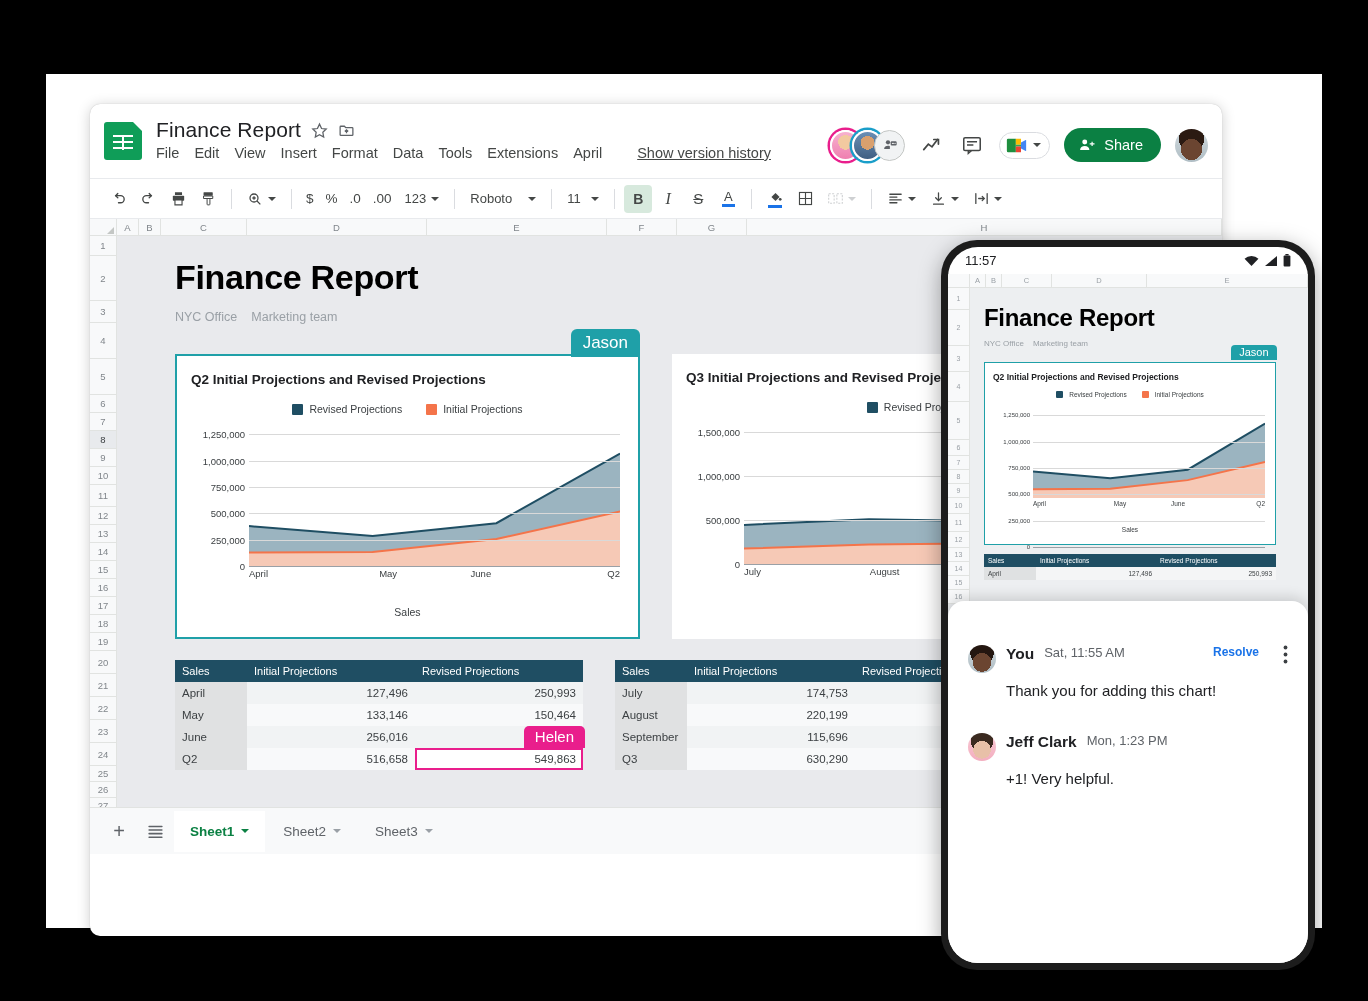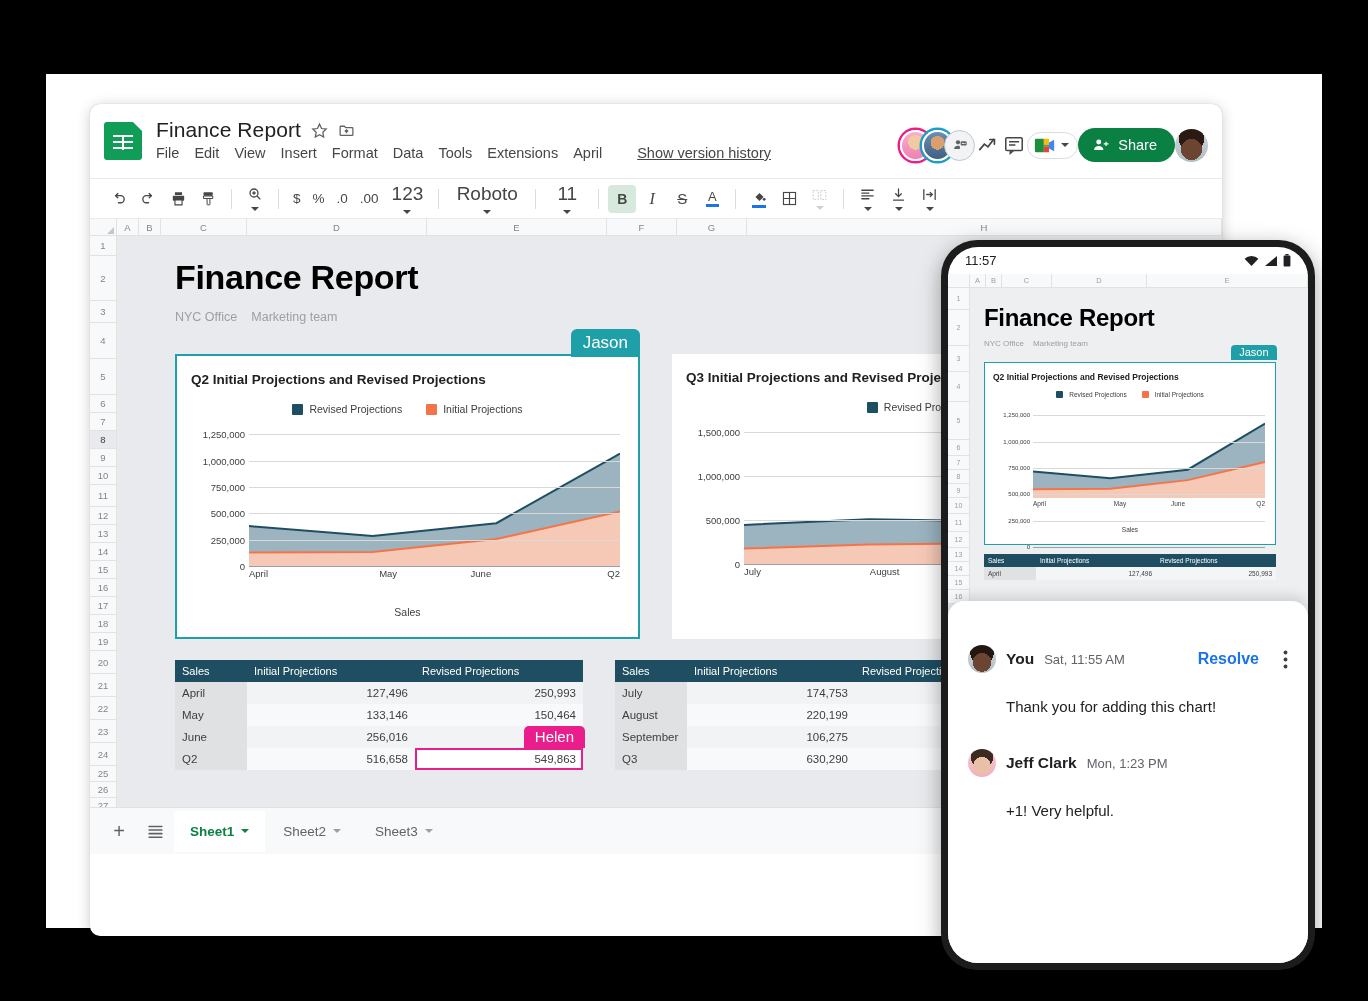--- a/index.html
+++ b/index.html
@@ -50,21 +50,21 @@
       linear-gradient(#fff,#fff) 9px 0/2px 100% no-repeat;
   }
   .title-block { flex:1 1 auto; min-width:0; }
   .doc-title-row { display:flex; align-items:center; gap:10px; }
   .doc-title { font-size:21px; color:#202124; letter-spacing:.1px; }
   .ico-btn { color:#5f6368; cursor:pointer; display:inline-flex; }
   .menu-row { display:flex; align-items:center; gap:15px; margin-top:3px; }
   .menu-item { font-size:14.5px; color:#444746; cursor:pointer; }
   .version-link { font-size:14.5px; color:#444746; text-decoration:underline; margin-left:20px; cursor:pointer; }
 
-  .header-right { display:flex; align-items:center; margin-left:auto; padding-top:10px; }
+  .header-right { display:flex; align-items:center; gap:14px; margin-left:auto; padding-top:10px; }
   .avatars { display:flex; align-items:center; }
   .av { width:31px; height:31px; border-radius:50%; border:2.5px solid #fff; margin-left:-9px; background-size:cover; position:relative; }
   .av:first-child{ margin-left:0; }
   .av-ring-pink { box-shadow:0 0 0 2.5px #e91e8c; }
   .av-ring-blue { box-shadow:0 0 0 2.5px #1a9ec9; }
   .av-more { background:#f1f3f4; border:1.5px solid #c4c7c5; box-shadow:none; display:flex; align-items:center; justify-content:center; }
   .hdr-icon { width:26px; height:26px; color:#444746; display:flex; align-items:center; justify-content:center; cursor:pointer; }
   .meet-chip { display:flex; align-items:center; gap:3px; border:1px solid #dadce0; border-radius:16px; padding:3px 8px 3px 6px; cursor:pointer; }
   .share-btn {
     display:flex; align-items:center; gap:8px;
@@ -77,21 +77,21 @@
   .toolbar {
     display:flex; align-items:center; gap:2px;
     padding:0 14px; height:40px;
     border-top:1px solid #e8eaed;
     color:#444746;
   }
   .tb { width:28px; height:28px; display:flex; align-items:center; justify-content:center; border-radius:4px; cursor:pointer; font-size:14px; }
   .tb.disabled { opacity:.38; }
   .tb-sep { width:1px; height:20px; background:#dadce0; margin:0 7px; }
   .tb-txt { font-size:13.5px; color:#444746; padding:0 5px; cursor:pointer; white-space:nowrap;}
-  .tb-combo { display:flex; align-items:center; gap:5px; padding:3px 6px; border-radius:4px; cursor:pointer; font-size:19px;flex-direction:column;}
+  .tb-combo { display:flex; align-items:center; gap:5px; padding:3px 6px; border-radius:4px; cursor:pointer; font-size:13px;}
   .caret { width:0; height:0; border-left:4px solid transparent; border-right:4px solid transparent; border-top:4px solid #444746; }
   .tb-b { font-weight:bold; background:#d7e9dd; }
 
   
   .formula-bar { display:flex; align-items:center; height:27px; border-top:1px solid #e8eaed; padding-left:14px; }
   .fx { font-style:italic; font-family:"Liberation Serif", serif; color:#9aa0a6; font-size:17px; width:34px; }
   .fx-divider { width:1px; height:16px; background:#dadce0; margin-right:8px; }
 
   
   .grid-wrap { position:relative; height:589px; border-top:1px solid #e8eaed; overflow:hidden; background:#fff; }
@@ -202,27 +202,27 @@
     position:absolute; left:0; right:0; bottom:0; height:362px;
     background:#fff; border-radius:16px 16px 0 0;
     box-shadow:0 -3px 14px rgba(0,0,0,.16);
     padding:18px 20px;
   }
   .cs-head { display:flex; align-items:center; font-size:15.5px; color:#1a73e8; }
   .cs-nav { display:flex; align-items:center; gap:16px; margin-left:32px; color:#202124; font-size:15px;}
   .cs-arrow { color:#5f6368; font-size:19px; cursor:pointer; }
   .cs-close { margin-left:auto; color:#3c4043; font-size:21px; cursor:pointer;}
   .cmt { margin-top:26px; }
-  .cmt-top { display:flex; align-items:center; gap:10px; }
+  .cmt-top { display:flex; gap:10px; }
   .cmt-av { width:28px; height:28px; border-radius:50%; overflow:hidden; flex:0 0 auto;}
   .cmt-name { font-size:15.5px; font-weight:bold; color:#202124;}
   .cmt-time { font-size:13px; color:#5f6368;}
-  .cmt-resolve { margin-left:auto; font-size:16px; color:#1a73e8; font-weight:bold; cursor:pointer;}
+  .cmt-resolve { margin-left:auto; font-size:12px; color:#1a73e8; font-weight:bold; cursor:pointer;}
   .cmt-more { margin-left:14px; color:#3c4043; cursor:pointer; letter-spacing:0; font-size:15px;}
-  .cmt-body { margin-top:25px; margin-left:38px; font-size:15px; color:#202124;}
+  .cmt-body { margin-top:9px; margin-left:38px; font-size:15px; color:#202124;}
 
   svg { display:block; }
 </style>
 </head>
 <body>
 
 <div id="stage">
 
   <div id="sheets-window">
 
@@ -607,21 +607,21 @@
                       <td class="num">174,753</td>
                       <td class="num"></td>
                     </tr>
                     <tr>
                       <td>August</td>
                       <td class="num">220,199</td>
                       <td class="num"></td>
                     </tr>
                     <tr>
                       <td>September</td>
-                      <td class="num">106,275</td>
+                      <td class="num">115,696</td>
                       <td class="num"></td>
                     </tr>
                     <tr>
                       <td>Q3</td>
                       <td class="num">630,290</td>
                       <td class="num"></td>
                     </tr>
                   </tbody>
                 </table>
             </div>

